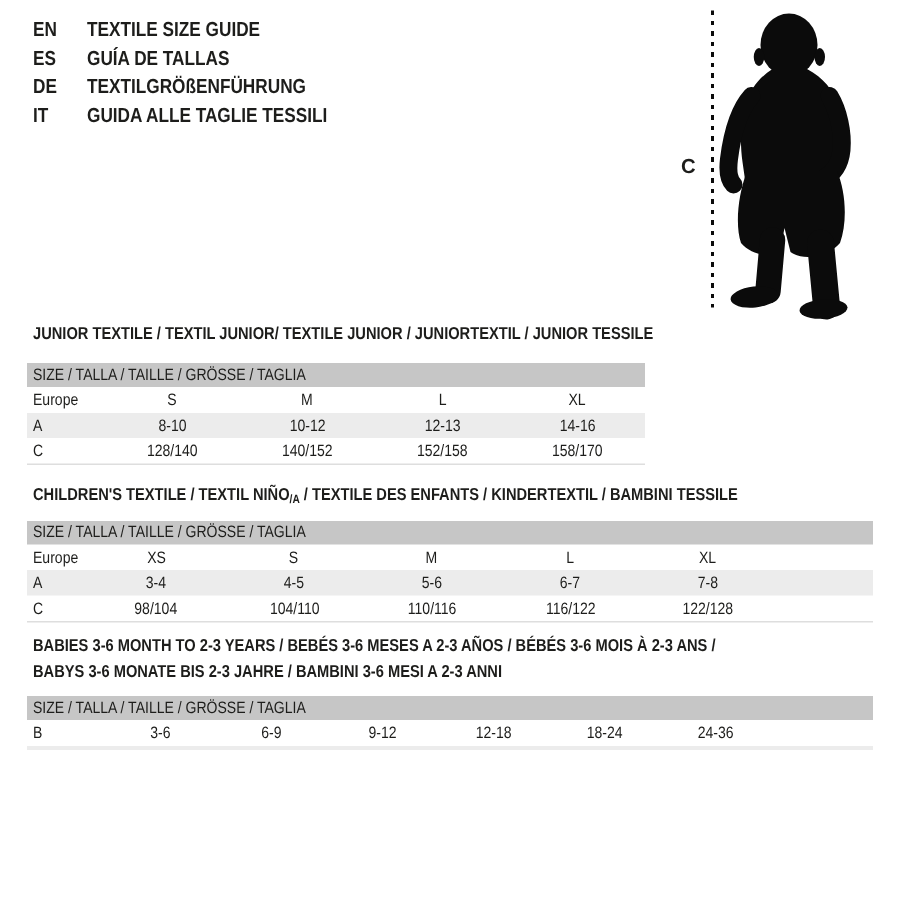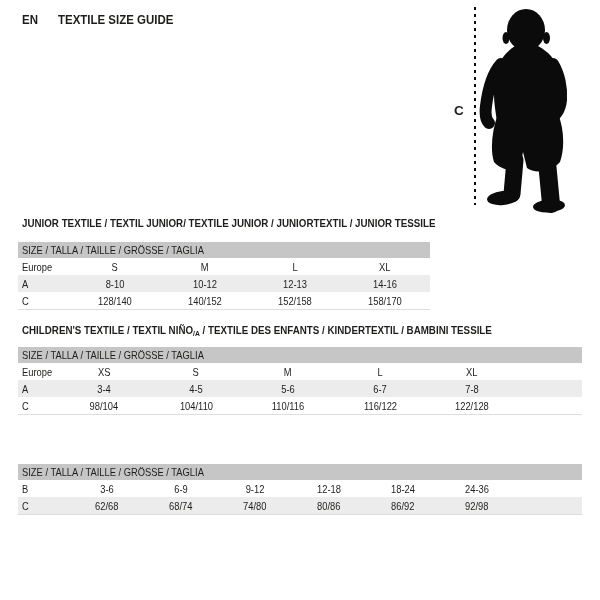--- a/index.html
+++ b/index.html
@@ -1,17 +1,17 @@
 <!DOCTYPE html>
 <html style="--table-header-bg: #c6c6c6; --row-shaded-bg: #ececec; --text: #1d1d1b; --silhouette: #0b0b0b;"><head>
 <meta charset="utf-8">
 <style>
   html,body{margin:0;padding:0;background:#fff;}
   .page{
-    position:relative;width:600px;height:600px;background:#fff;
+    position:relative;width:600px;height:500px;background:#fff;
     font-family:"Liberation Sans",sans-serif;color:var(--text,#1d1d1b);
     overflow:hidden;
   }
   .cnd{display:inline-block;transform:scaleX(0.85);transform-origin:50% 50%;white-space:nowrap;}
   td.left .cnd{transform-origin:0 50%;}
   .cnd-block{transform:scaleX(0.85);transform-origin:0 50%;white-space:nowrap;}
 
   
   .langs{position:absolute;left:22px;top:10px;font-weight:bold;font-size:13.5px;}
   .lang-row{height:19px;line-height:19px;}
@@ -50,20 +50,29 @@
   .legend-line{height:17px;line-height:17px;}
 </style>
 </head>
 <body>
 
 <div class="page">
 
   <div class="langs">
     <div class="lang-row">
       <span class="lang-code"><span class="cnd">EN</span></span><span class="lang-label"><span class="cnd">TEXTILE SIZE GUIDE</span></span>
+    </div>
+    <div class="lang-row">
+      <span class="lang-code"><span class="cnd">ES</span></span><span class="lang-label"><span class="cnd">GUÍA DE TALLAS</span></span>
+    </div>
+    <div class="lang-row">
+      <span class="lang-code"><span class="cnd">DE</span></span><span class="lang-label"><span class="cnd">TEXTILGRÖßENFÜHRUNG</span></span>
+    </div>
+    <div class="lang-row">
+      <span class="lang-code"><span class="cnd">IT</span></span><span class="lang-label"><span class="cnd">GUIDA ALLE TAGLIE TESSILI</span></span>
     </div>
   </div>
 
   <div class="measure-line"></div>
   <div class="height-label">C</div>
   <svg class="baby-svg" width="98" height="210" viewBox="0 0 98 210" aria-hidden="true">
     <ellipse cx="47" cy="26" rx="19" ry="21" fill="currentColor"></ellipse>
     <ellipse cx="27" cy="34" rx="3.5" ry="6" fill="currentColor"></ellipse>
     <ellipse cx="67.5" cy="34" rx="3.5" ry="6" fill="currentColor"></ellipse>
     <path d="M36,42 L59,42 C70,48 77,56 79,66 C81,78 82,92 81,104 L80,118 L18,118 L16,104 C14,90 15,76 18,66 C21,55 28,47 36,42 Z" fill="currentColor"></path>
@@ -151,20 +160,24 @@
           <td><span class="cnd">98/104</span></td>
           <td><span class="cnd">104/110</span></td>
           <td><span class="cnd">110/116</span></td>
           <td><span class="cnd">116/122</span></td>
           <td><span class="cnd">122/128</span></td>
           <td></td>
         </tr>
       </tbody>
     </table>
 
+  <div class="sec-title title-babies">
+    <div class="cnd-block">BABIES 3-6 MONTH TO 2-3 YEARS / BEBÉS 3-6 MESES A 2-3 AÑOS / BÉBÉS 3-6 MOIS À 2-3 ANS /</div>
+    <div class="cnd-block">BABYS 3-6 MONATE BIS 2-3 JAHRE / BAMBINI 3-6 MESI A 2-3 ANNI</div>
+  </div>
   <table class="t-babies">
       <colgroup>
         <col style="width: 52px;">
         <col style="width: 74px;">
         <col style="width: 74px;">
         <col style="width: 74px;">
         <col style="width: 74px;">
         <col style="width: 74px;">
         <col style="width: 74px;">
         <col style="width: 68px;">

